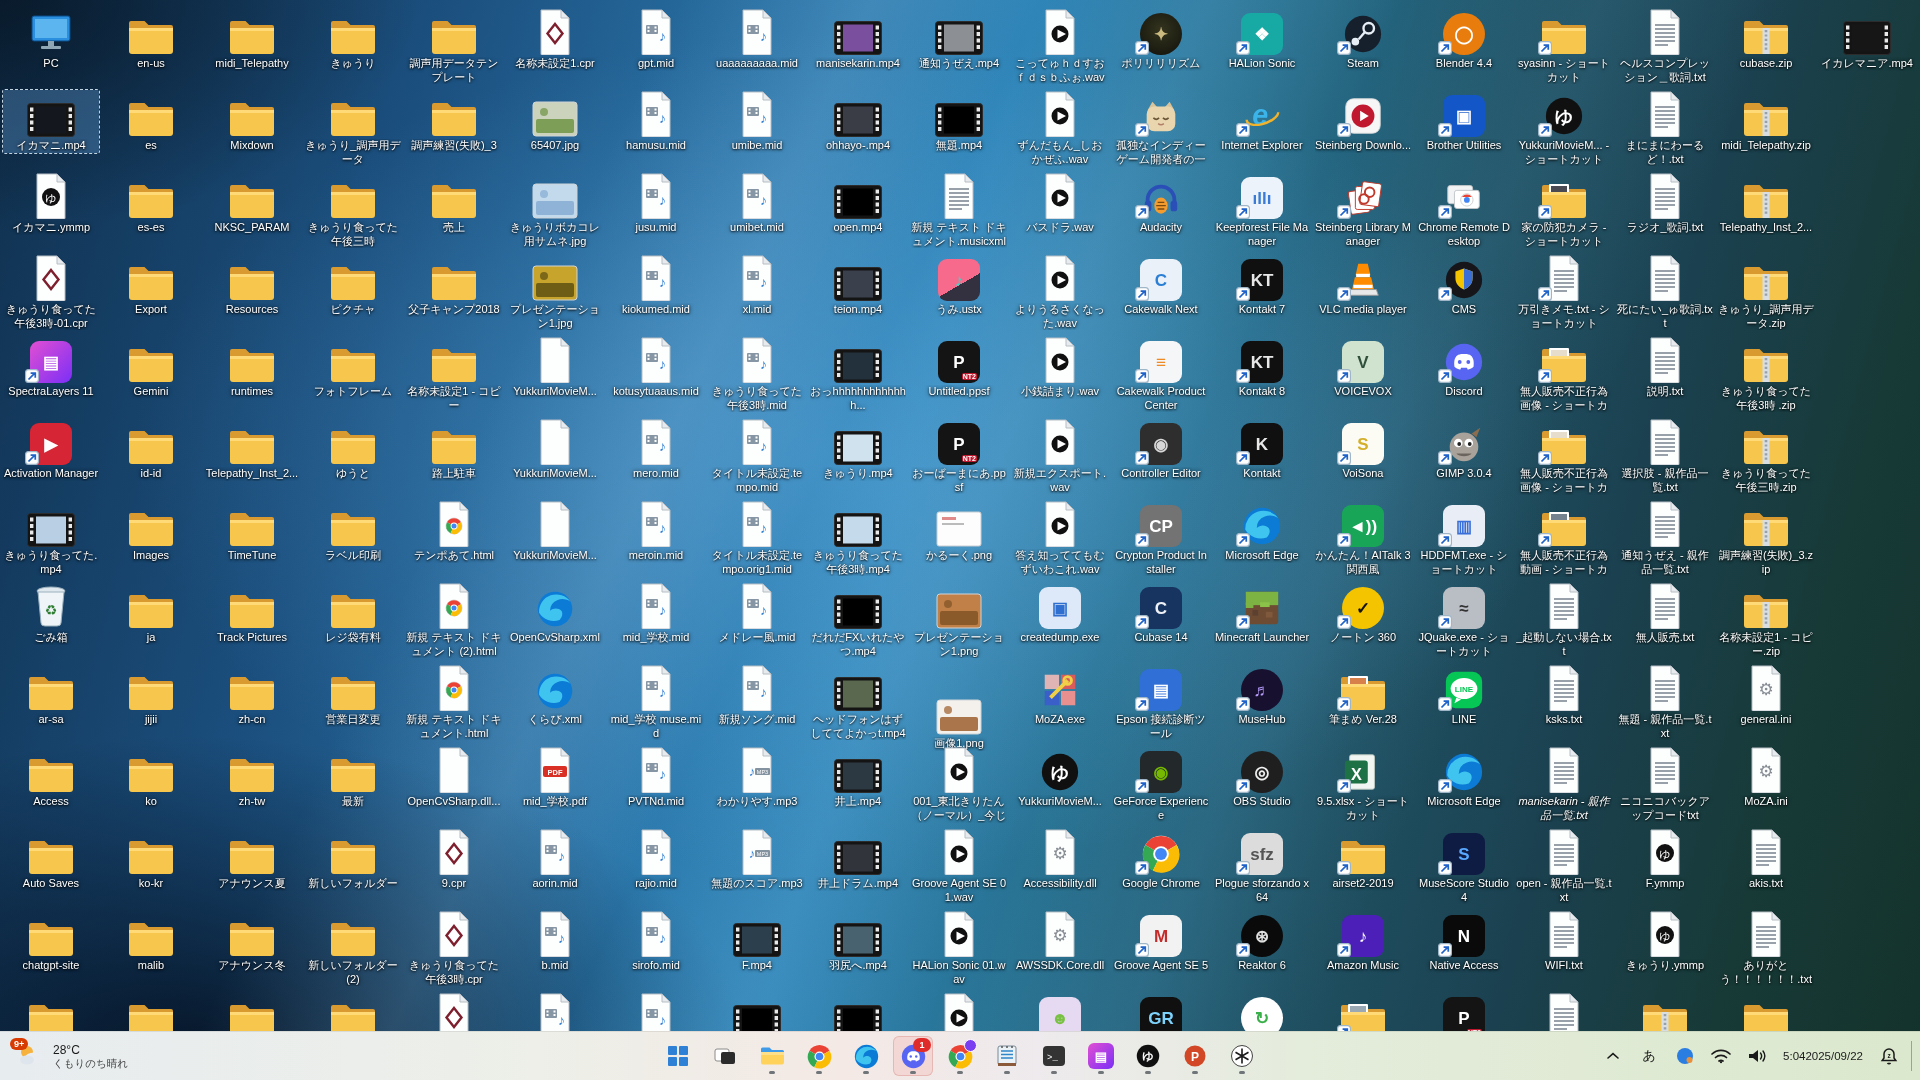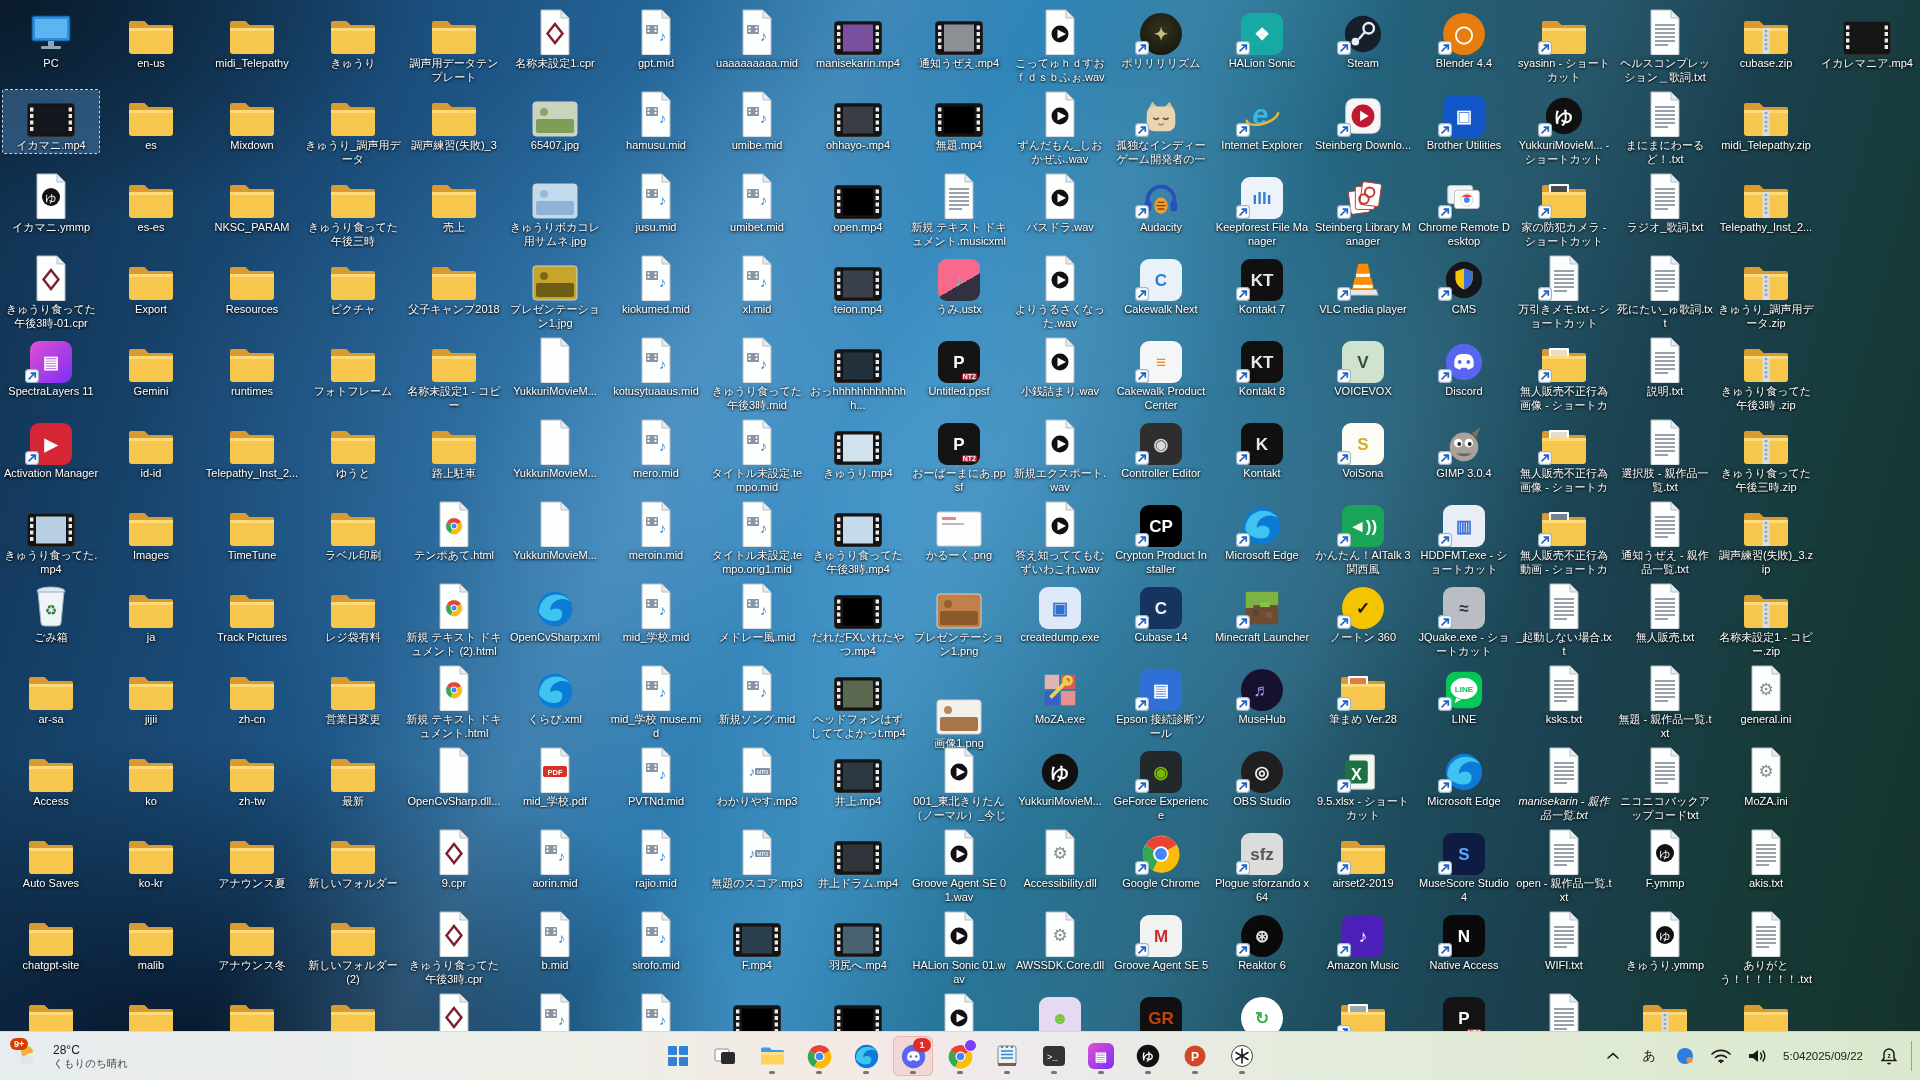--- a/index.html
+++ b/index.html
@@ -1907,21 +1907,21 @@
           <svg viewBox="0 0 12 12">
             <rect x=".5" y=".5" width="11" height="11" rx="2.5" fill="#fff" stroke="#9fb6c8"></rect>
             <path d="M3 9 L8.2 3.8 M4.8 3.5 h4 v4" stroke="#1f62c8" stroke-width="1.5" fill="none"></path>
           </svg>
         </span>
       </div>
       <div class="lbl">Controller Editor</div>
     </div>
     <div class="cell" title="Crypton Product Installer" style="left: 1113px; top: 500px;">
       <div class="ic">
-        <div class="tile" style="background:#000000">
+        <div class="tile" style="background:#737373">
           <span class="g" style="color:#fff">CP</span>
         </div>
         <span class="sc">
           <svg viewBox="0 0 12 12">
             <rect x=".5" y=".5" width="11" height="11" rx="2.5" fill="#fff" stroke="#9fb6c8"></rect>
             <path d="M3 9 L8.2 3.8 M4.8 3.5 h4 v4" stroke="#1f62c8" stroke-width="1.5" fill="none"></path>
           </svg>
         </span>
       </div>
       <div class="lbl">Crypton Product Installer</div>
@@ -1997,21 +1997,21 @@
             <rect x=".5" y=".5" width="11" height="11" rx="2.5" fill="#fff" stroke="#9fb6c8"></rect>
             <path d="M3 9 L8.2 3.8 M4.8 3.5 h4 v4" stroke="#1f62c8" stroke-width="1.5" fill="none"></path>
           </svg>
         </span>
       </div>
       <div class="lbl">Groove Agent SE 5</div>
     </div>
     <div class="cell" style="left: 1113px; top: 992px;">
       <div class="ic">
         <div class="tile" style="background:#101010">
-          <span class="g" style="color:#c2410c">GR</span>
+          <span class="g" style="color:#7dd3fc">GR</span>
         </div>
       </div>
       <div class="lbl"></div>
     </div>
     <div class="cell" title="HALion Sonic" style="left: 1214px; top: 8px;">
       <div class="ic">
         <div class="tile" style="background:#17a9a4">
           <span class="g" style="color:#fff">❖</span>
         </div>
         <span class="sc">

